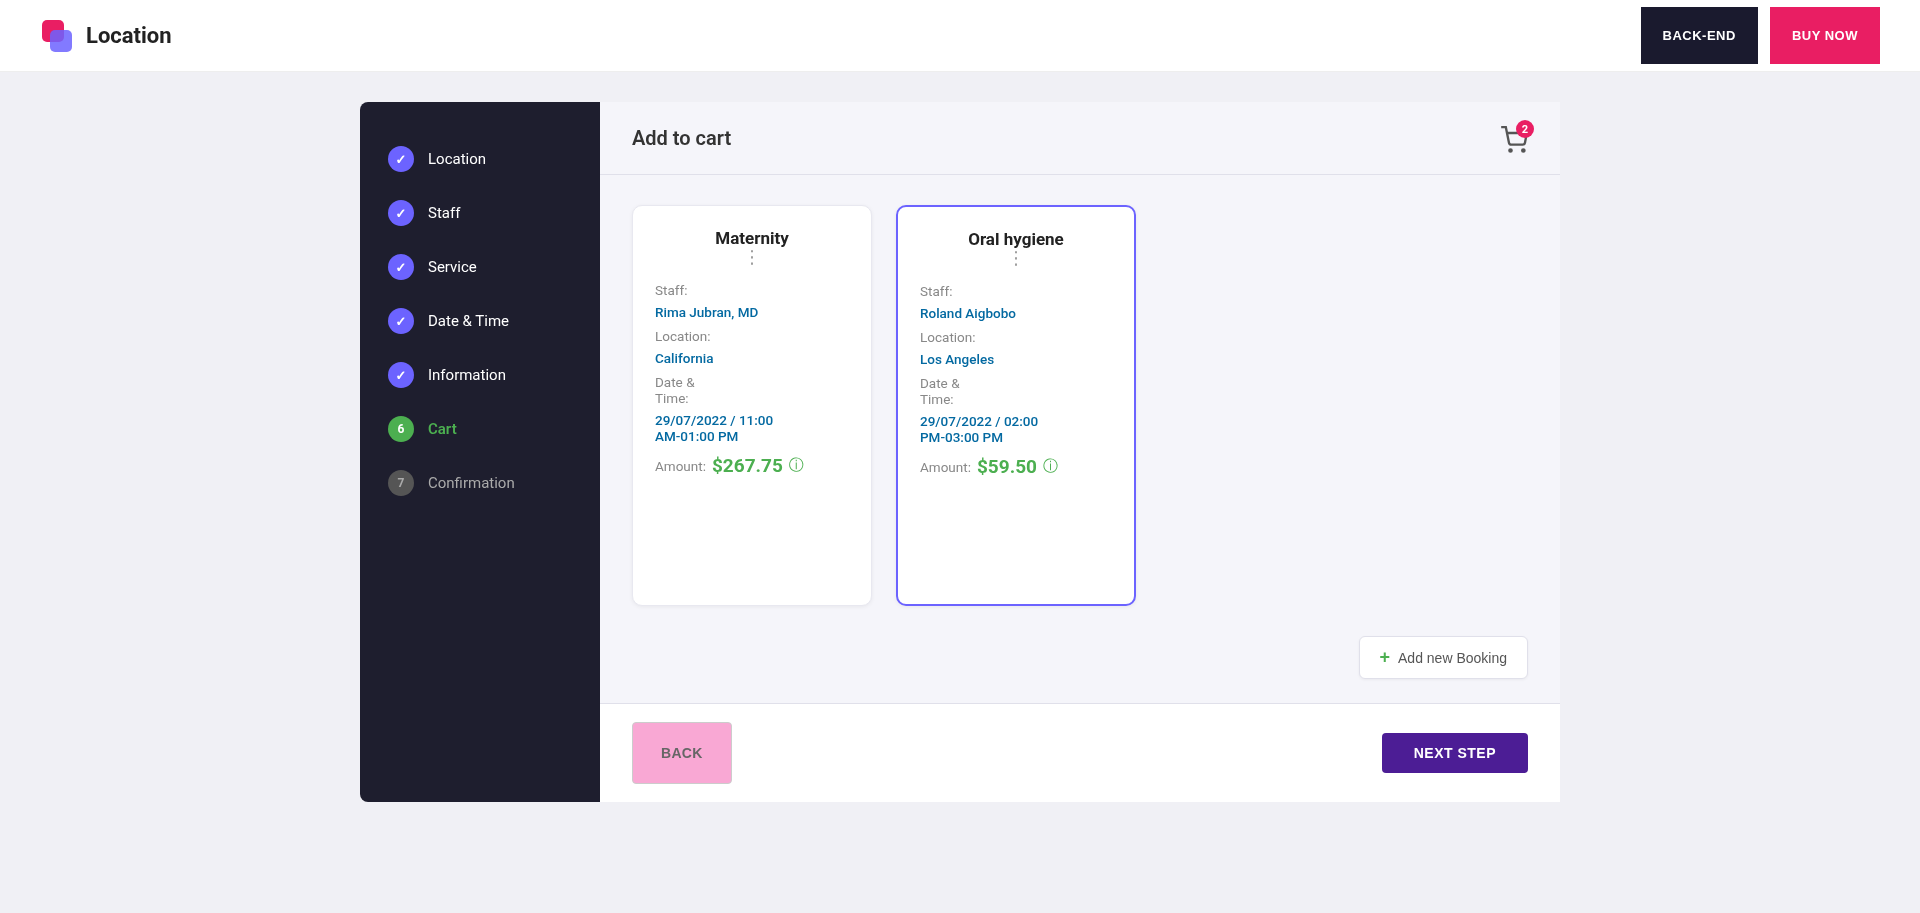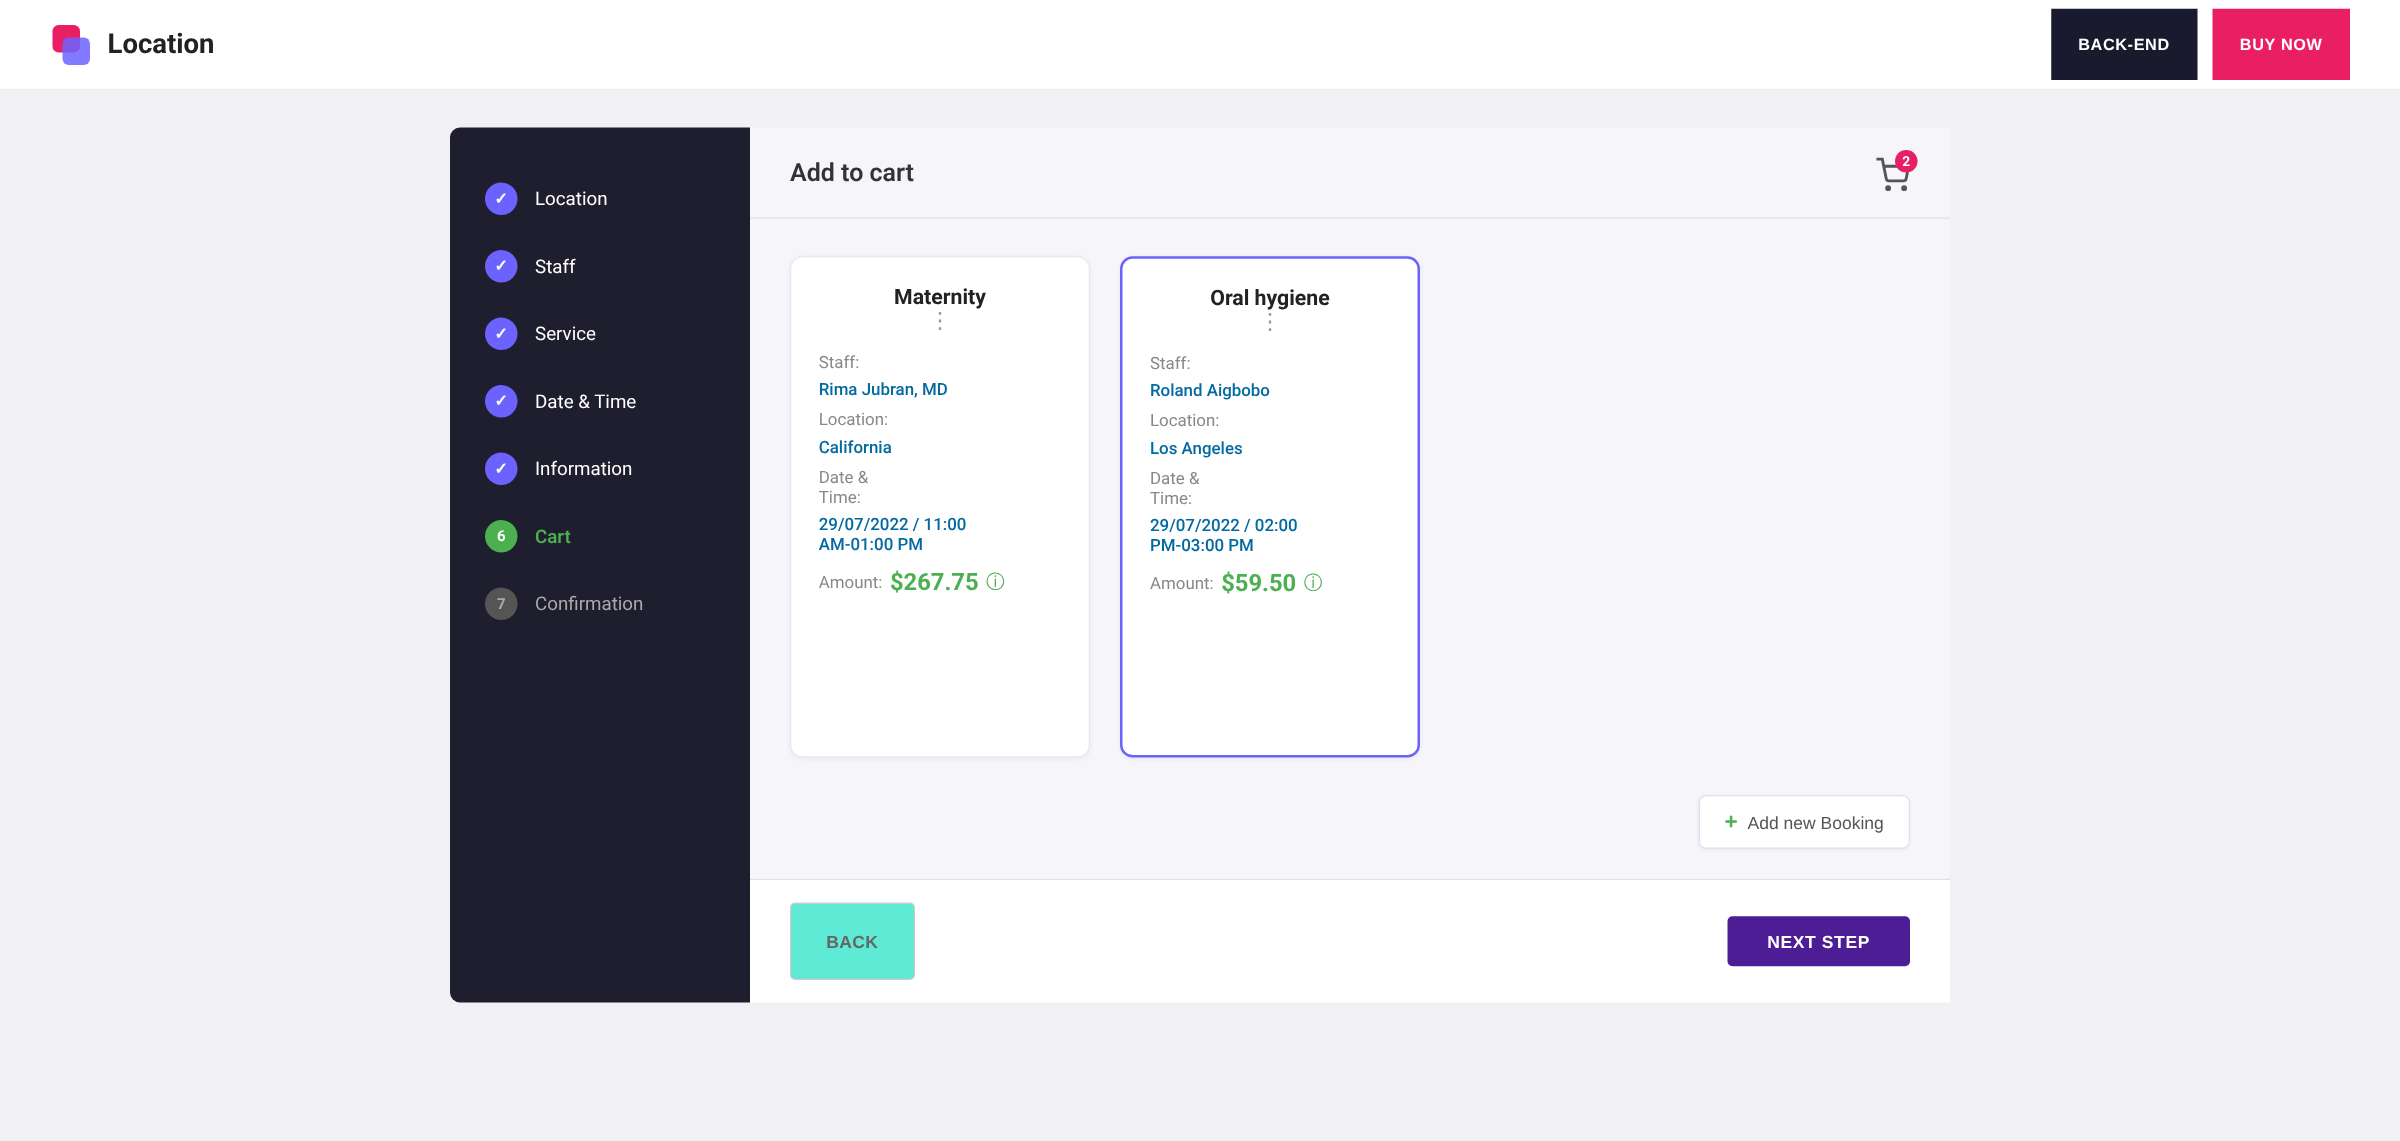--- a/index.html
+++ b/index.html
@@ -268,21 +268,21 @@
     
     .footer-bar {
       background: #fff;
       border-top: 1px solid #e0e0ea;
       padding: 18px 32px;
       display: flex;
       align-items: center;
       justify-content: space-between;
     }
     .btn-back {
-      background: #5eead4;
+      background: #f9a8d4;
       border: 1px solid #ccc;
       color: #666;
       padding: 22px 28px;
       font-size: 14px;
       font-weight: 600;
       cursor: pointer;
       border-radius: 4px;
       letter-spacing: 0.3px;
     }
     .btn-next {

